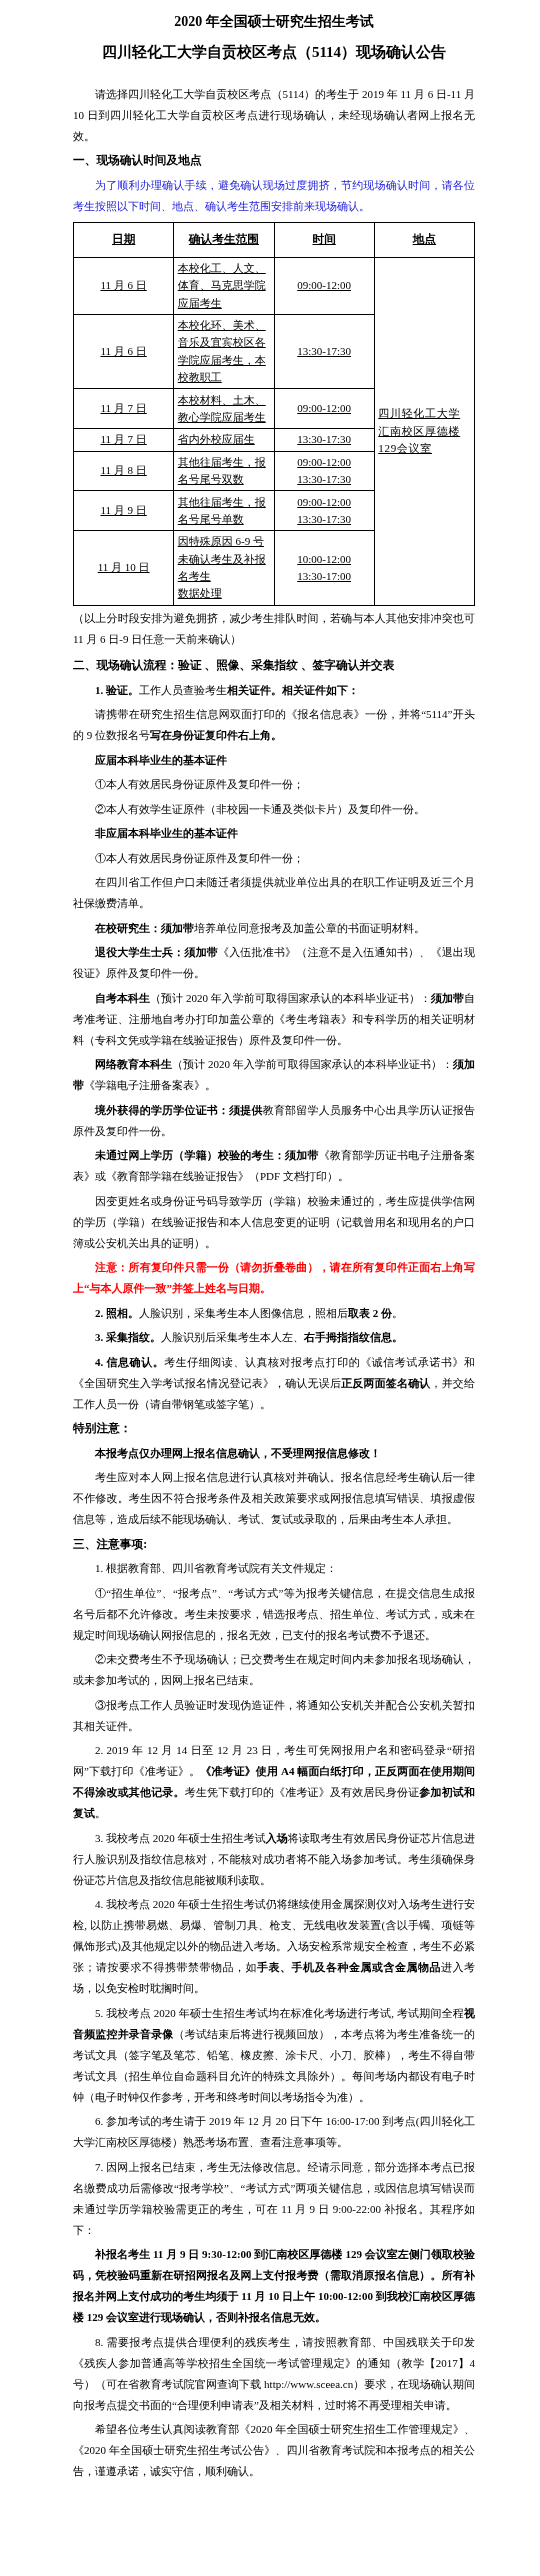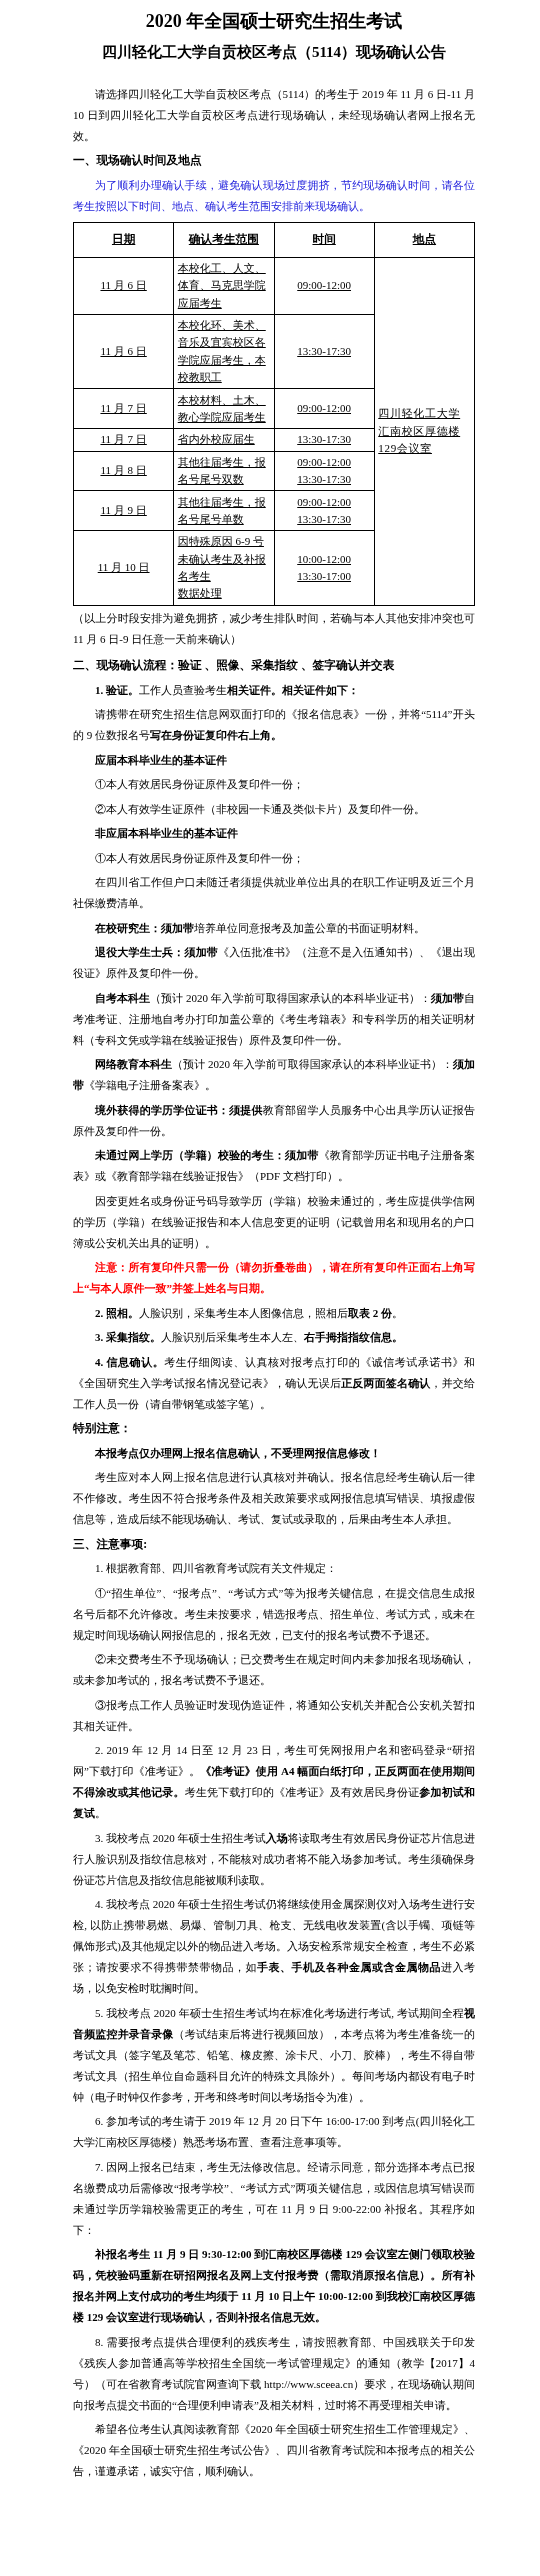--- a/index.html
+++ b/index.html
@@ -1,18 +1,18 @@
 <!DOCTYPE html>
 <html style="font-size:11px"><head>
 <meta charset="utf-8">
 <style>
   html,body{margin:0;padding:0;background:#ffffff;}
   body{width:540px;color:#000;font-family:"Liberation Serif","DejaVu Serif",serif;}
   .page{box-sizing:border-box;width:540px;min-height:2576px;padding:9.7px 65px 28px 73px;background:#fff;}
-  .title1{font-size:18px;font-weight:bold;text-align:center;margin:2.8px 0 9.7px;line-height:19.4px;}
+  .title1{font-size:14px;font-weight:bold;text-align:center;margin:2.8px 0 9.7px;line-height:19.4px;}
   .title2{font-size:15px;font-weight:bold;text-align:center;margin:0 0 21px;line-height:21px;}
   p{font-size:11px;line-height:21px;margin:0 0 3.5px;text-align:justify;text-indent:2em;word-break:break-all;}
   .no-indent{text-indent:0;}
   .sec-h{font-weight:bold;font-size:11.7px;text-indent:0;}
   .sub-h{font-weight:bold;}
   .blue{color:#2323dd;}
   .red{color:#ff0000;font-weight:bold;}
   .bold{font-weight:bold;}
   .b{font-weight:bold;}
   table.sched{border-collapse:collapse;table-layout:fixed;width:100%;margin:5.5px 0 2.8px;}
@@ -119,21 +119,21 @@
   <p><span class="b">3. 采集指纹。</span><span>人脸识别后采集考生本人左、</span><span class="b">右手拇指指纹信息。</span></p>
   <p><span class="b">4. 信息确认。</span><span>考生仔细阅读、认真核对报考点打印的《诚信考试承诺书》和《全国研究生入学考试报名情况登记表》，确认无误后</span><span class="b">正反两面签名确认</span><span>，并交给工作人员一份（请自带钢笔或签字笔）。</span></p>
 
   <p class="sec-h">特别注意：</p>
   <p class="bold">本报考点仅办理网上报名信息确认，不受理网报信息修改！</p>
   <p>考生应对本人网上报名信息进行认真核对并确认。报名信息经考生确认后一律不作修改。考生因不符合报考条件及相关政策要求或网报信息填写错误、填报虚假信息等，造成后续不能现场确认、考试、复试或录取的，后果由考生本人承担。</p>
 
   <p class="sec-h">三、注意事项:</p>
   <p>1. 根据教育部、四川省教育考试院有关文件规定：</p>
   <p>①“招生单位”、“报考点”、“考试方式”等为报考关键信息，在提交信息生成报名号后都不允许修改。考生未按要求，错选报考点、招生单位、考试方式，或未在规定时间现场确认网报信息的，报名无效，已支付的报名考试费不予退还。</p>
-  <p>②未交费考生不予现场确认；已交费考生在规定时间内未参加报名现场确认，或未参加考试的，报名考试费不予退还。</p>
+  <p>②未交费考生不予现场确认；已交费考生在规定时间内未参加报名现场确认，或未参加考试的，因网上报名已结束。</p>
   <p>③报考点工作人员验证时发现伪造证件，将通知公安机关并配合公安机关暂扣其相关证件。</p>
   <p><span>2. 2019 年 12 月 14 日至 12 月 23 日，考生可凭网报用户名和密码登录“研招网”下载打印《准考证》。</span><span class="b">《准考证》使用 A4 幅面白纸打印，正反两面在使用期间不得涂改或其他记录。</span><span>考生凭下载打印的《准考证》及有效居民身份证</span><span class="b">参加初试和复试</span><span>。</span></p>
   <p><span>3. 我校考点 2020 年硕士生招生考试</span><span class="b">入场</span><span>将读取考生有效居民身份证芯片信息进行人脸识别及指纹信息核对，不能核对成功者将不能入场参加考试。考生须确保身份证芯片信息及指纹信息能被顺利读取。</span></p>
   <p><span>4. 我校考点 2020 年硕士生招生考试仍将继续使用金属探测仪对入场考生进行安检, 以防止携带易燃、易爆、管制刀具、枪支、无线电收发装置(含以手镯、项链等佩饰形式)及其他规定以外的物品进入考场。入场安检系常规安全检查，考生不必紧张；请按要求不得携带禁带物品，如</span><span class="b">手表、手机及各种金属或含金属物品</span><span>进入考场，以免安检时耽搁时间。</span></p>
   <p><span>5. 我校考点 2020 年硕士生招生考试均在标准化考场进行考试, 考试期间全程</span><span class="b">视音频监控并录音录像</span><span>（考试结束后将进行视频回放），本考点将为考生准备统一的考试文具（签字笔及笔芯、铅笔、橡皮擦、涂卡尺、小刀、胶棒），考生不得自带考试文具（招生单位自命题科目允许的特殊文具除外）。每间考场内都设有电子时钟（电子时钟仅作参考，开考和终考时间以考场指令为准）。</span></p>
   <p>6. 参加考试的考生请于 2019 年 12 月 20 日下午 16:00-17:00 到考点(四川轻化工大学汇南校区厚德楼）熟悉考场布置、查看注意事项等。</p>
   <p>7. 因网上报名已结束，考生无法修改信息。经请示同意，部分选择本考点已报名缴费成功后需修改“报考学校”、“考试方式”两项关键信息，或因信息填写错误而未通过学历学籍校验需更正的考生，可在 11 月 9 日 9:00-22:00 补报名。其程序如下：</p>
   <p class="bold">补报名考生 11 月 9 日 9:30-12:00 到汇南校区厚德楼 129 会议室左侧门领取校验码，凭校验码重新在研招网报名及网上支付报考费（需取消原报名信息）。所有补报名并网上支付成功的考生均须于 11 月 10 日上午 10:00-12:00 到我校汇南校区厚德楼 129 会议室进行现场确认，否则补报名信息无效。</p>
   <p>8. 需要报考点提供合理便利的残疾考生，请按照教育部、中国残联关于印发《残疾人参加普通高等学校招生全国统一考试管理规定》的通知（教学【2017】4 号）（可在省教育考试院官网查询下载 http://www.sceea.cn）要求，在现场确认期间向报考点提交书面的“合理便利申请表”及相关材料，过时将不再受理相关申请。</p>
   <p>希望各位考生认真阅读教育部《2020 年全国硕士研究生招生工作管理规定》、《2020 年全国硕士研究生招生考试公告》、四川省教育考试院和本报考点的相关公告，谨遵承诺，诚实守信，顺利确认。</p>

